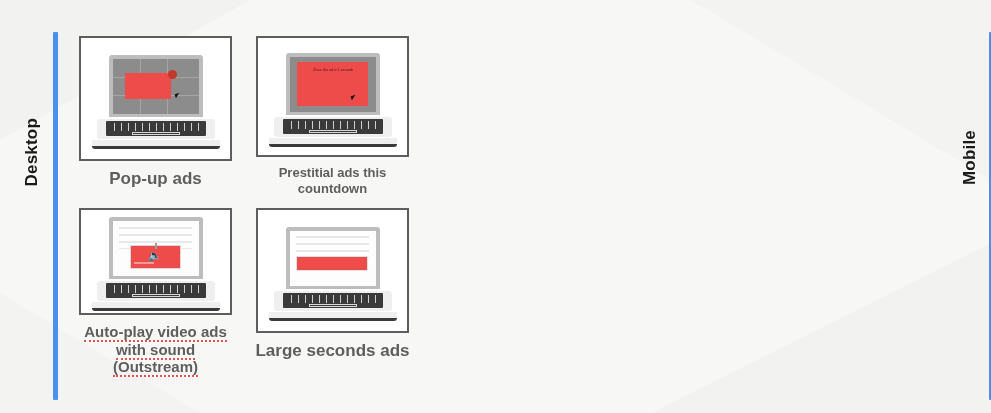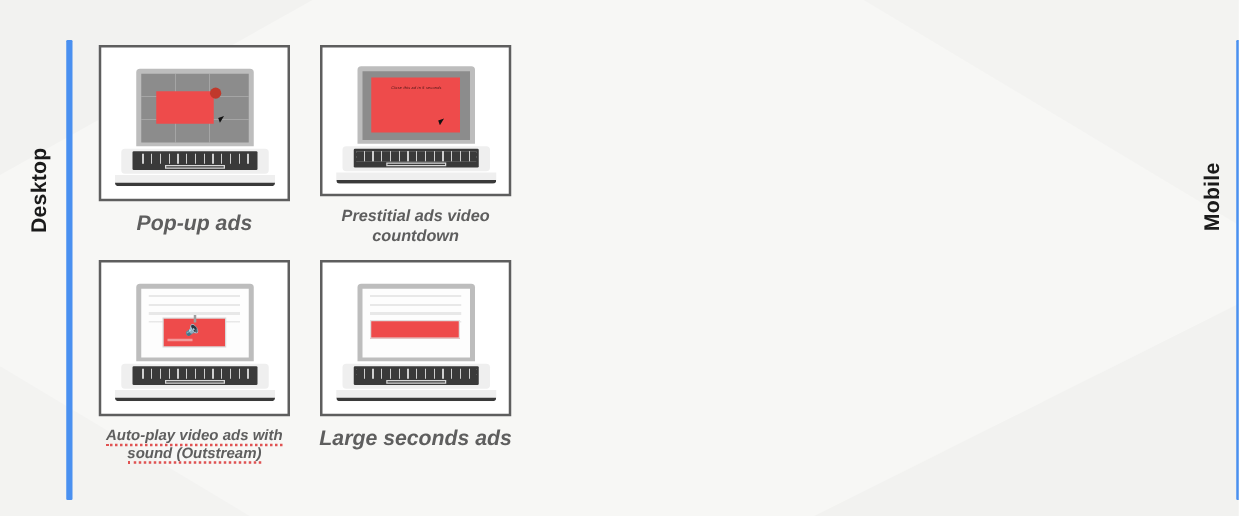--- a/index.html
+++ b/index.html
@@ -32,21 +32,21 @@
     letter-spacing:.2px;
   }
   .desktop .axis-label{left:22px;top:118px;}
   .mobile  .axis-label{left:490px;top:130px;}
 
   .blue-bar{position:absolute;width:5px;background:#4a90f0;border-radius:1px;}
   .desktop .blue-bar{left:53px;top:32px;height:368px;}
   .mobile  .blue-bar{left:519px;top:32px;height:368px;}
 
   
-  .grid{position:absolute;display:grid;font-style:italic;}
+  .grid{position:absolute;display:grid;}
   .desktop-grid{
     left:78px;top:36px;width:340px;height:368px;
     grid-template-columns:155px 155px;grid-template-rows:160px 168px;
     column-gap:22px;row-gap:12px;
   }
 
   .cell{display:flex;flex-direction:column;align-items:center;}
 
   
   .card{
@@ -144,21 +144,21 @@
     background:#ee4b4b;border:1px solid #e0e0e0;box-sizing:border-box;
   }
 
   
   .caption{
     margin-top:8px;text-align:center;color:#5e5e5e;
     font-weight:700;line-height:1.18;
   }
   .cap-lg{font-size:17px;}
   .cap-md{font-size:13px;}
-  .cap-sm{font-size:12px;}
+  .cap-sm{font-size:15px;}
   .squiggle{
     border-bottom:2px dotted #e05252;padding-bottom:0px;
   }
 </style>
 </head>
 <body>
 
 <div class="stage">
 
   <div class="bg-poly">
@@ -203,21 +203,21 @@
                   <div class="micro-txt">Close this ad in 5 seconds</div>
                 </div>
                 <div class="cursor c2"></div>
               </div>
             </div>
             <div class="base"></div>
               <div class="kb"></div>
               <div class="foot"></div>
           </div>
         </div>
-        <div class="caption cap-md">Prestitial ads video countdown</div>
+        <div class="caption cap-md">Prestitial ads this countdown</div>
       </div>
 
       <div class="cell">
         <div class="card">
           <div class="laptop">
             <div class="lid">
               <div class="screen white">
                 <div class="text-lines"></div>
                 <div class="video-box">
                   <div class="tick"></div>

